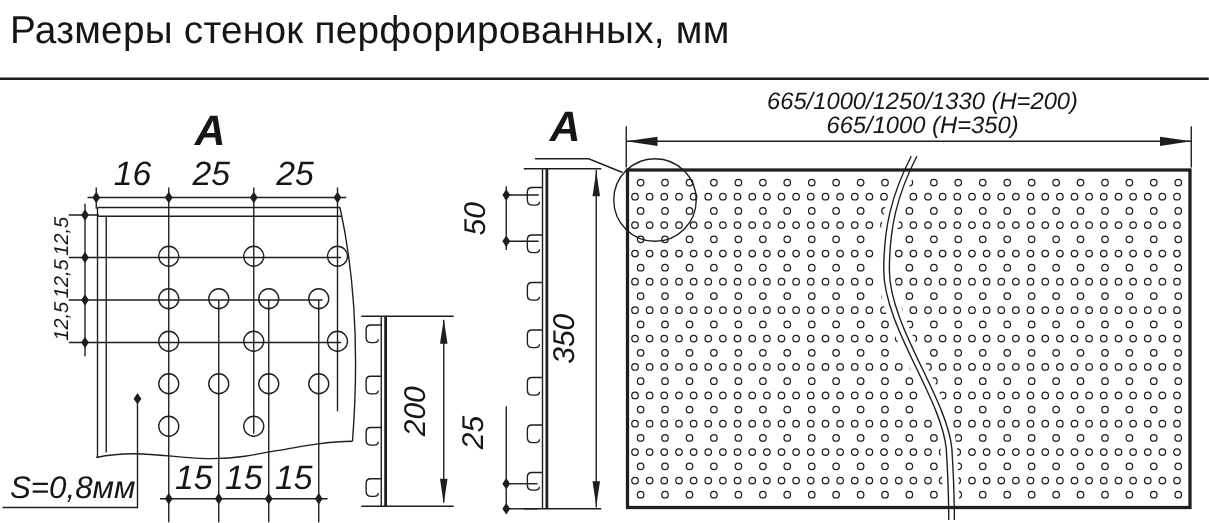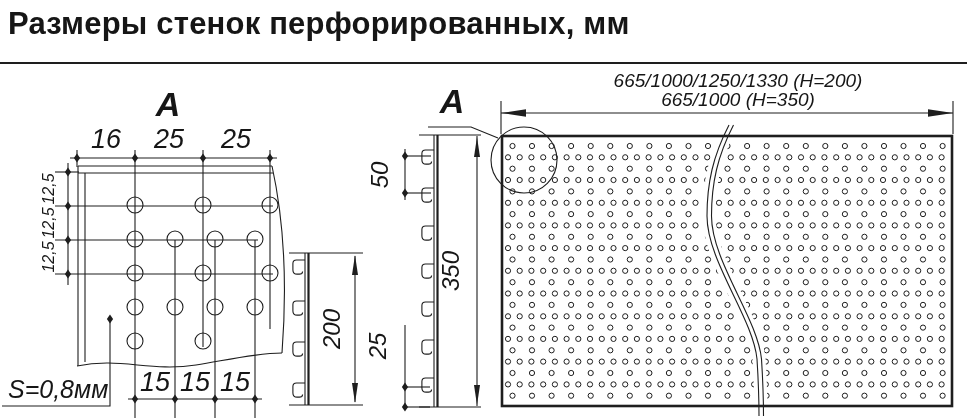--- a/index.html
+++ b/index.html
@@ -1,18 +1,18 @@
 <!DOCTYPE html>
 <html><head>
 <meta charset="utf-8">
 <style>
   html,body{margin:0;padding:0;background:#ffffff;}
   body{width:967px;height:418px;position:relative;overflow:hidden;
        font-family:"Liberation Sans",sans-serif;color:#1a1a1a;}
-  .page-title{position:absolute;left:8px;top:6px;font-size:31px;font-weight:700;
+  .page-title{position:absolute;left:8px;top:6px;font-size:31px;font-weight:400;
               letter-spacing:0.2px;color:#161616;white-space:nowrap;}
   .title-rule{position:absolute;left:0;top:62px;width:967px;height:2px;background:#1e1e1e;}
   #dwg{position:absolute;left:0;top:63px;}
   
   .ln{stroke:#1e1e1e;stroke-width:1.1;fill:none;}
   .thick{stroke:#1e1e1e;stroke-width:2.6;fill:none;}
   .fillblk{fill:#1e1e1e;stroke:none;}
   text{fill:#161616;}
   .cad{font-family:"Liberation Sans",sans-serif;font-style:italic;}
   .dimL{font-size:27px;}

